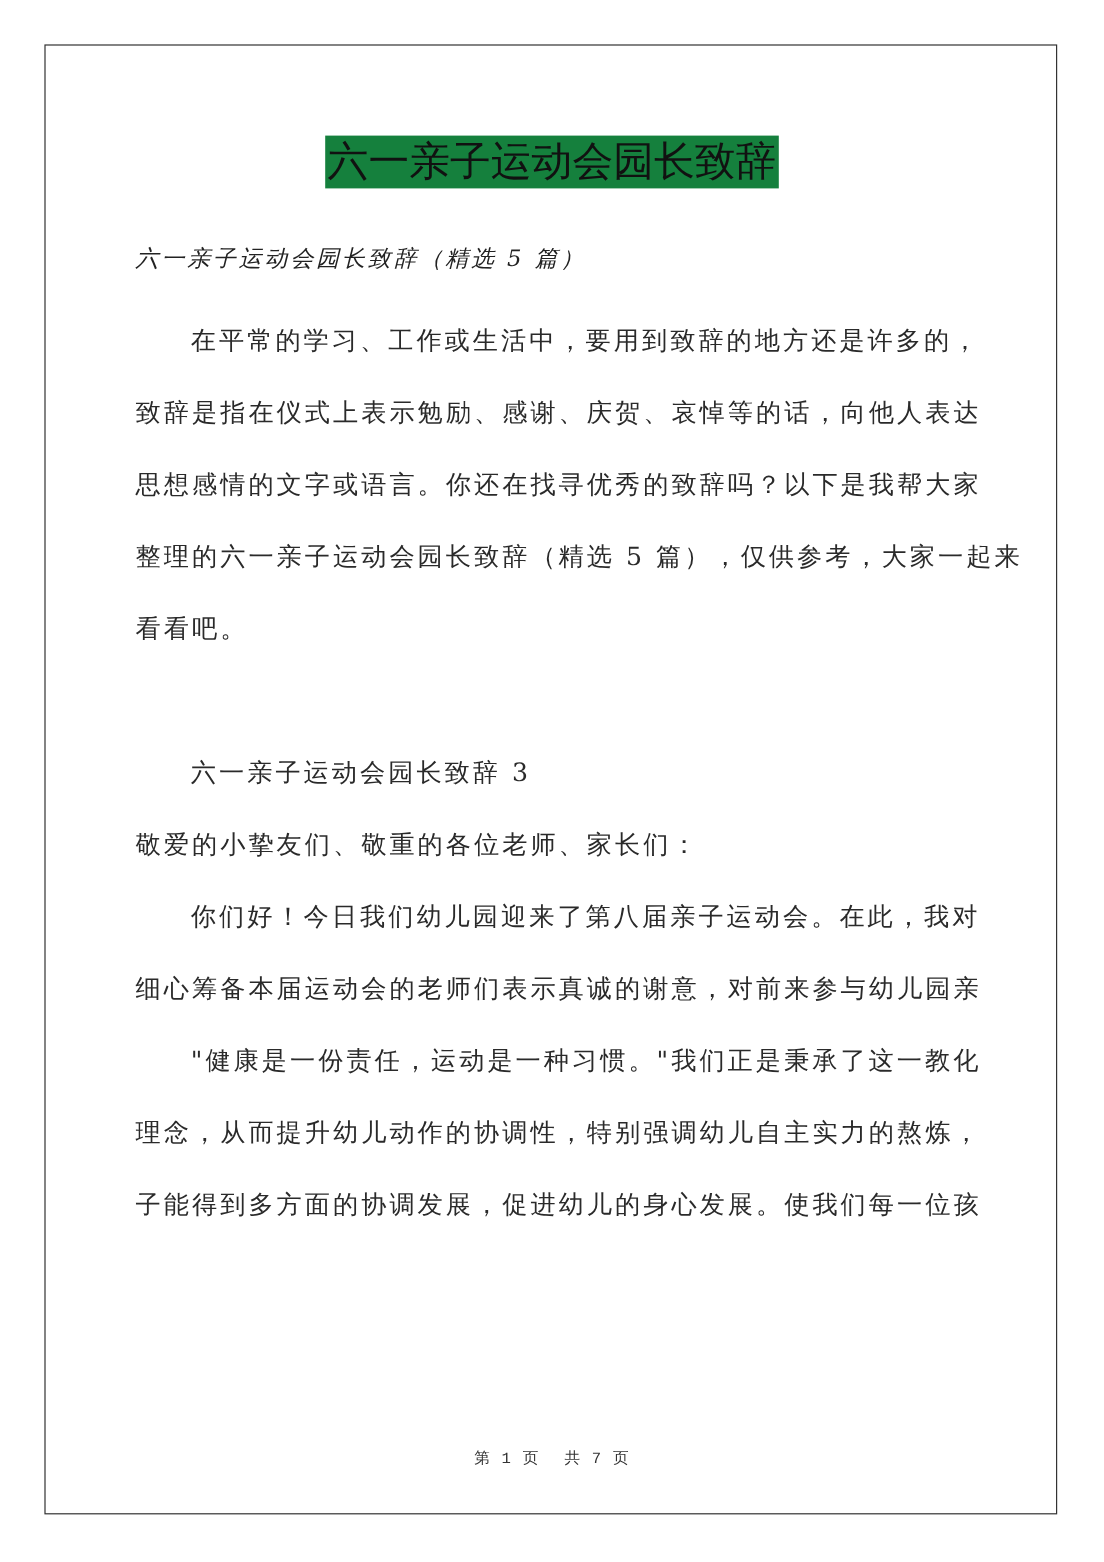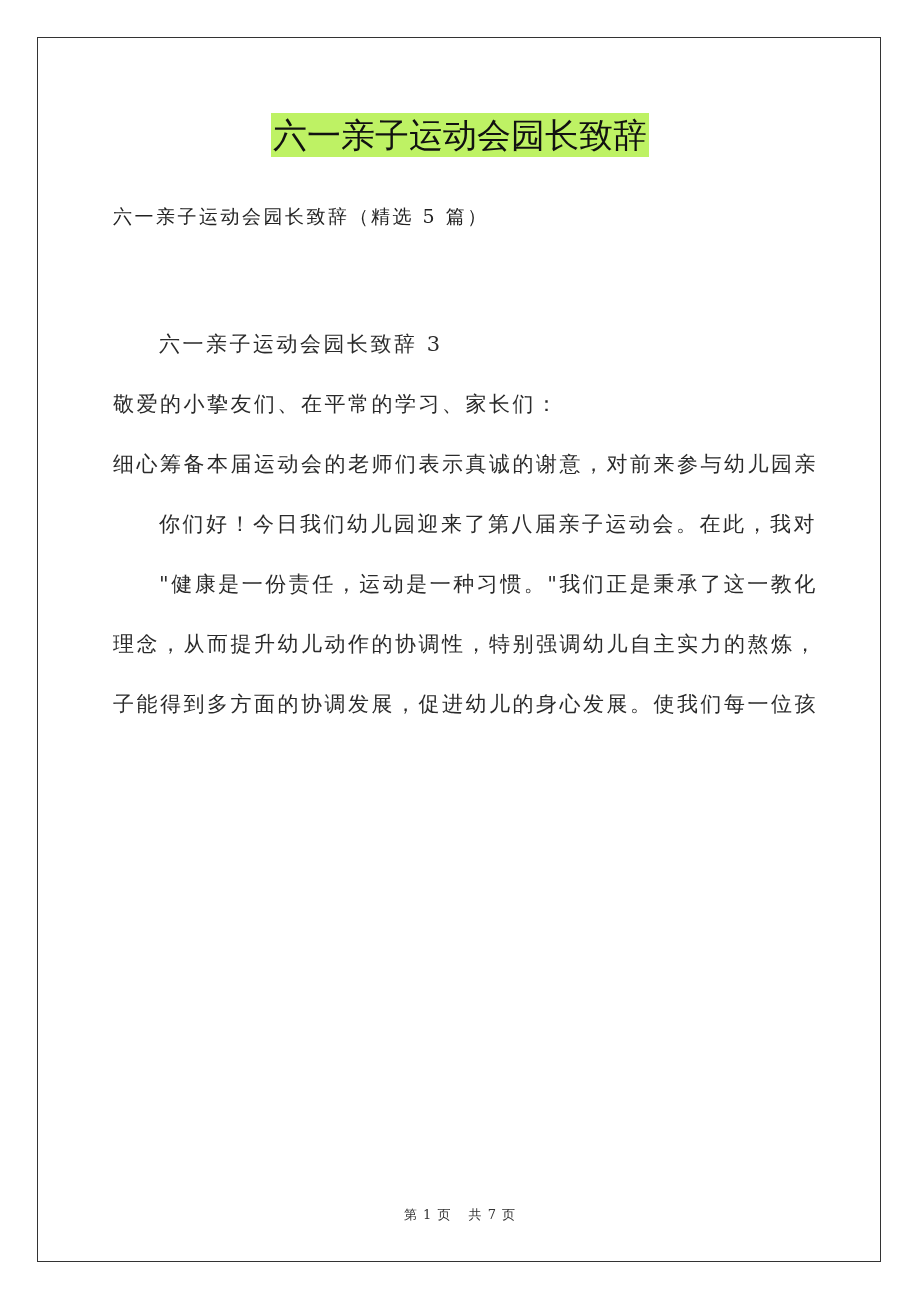--- a/index.html
+++ b/index.html
@@ -26,21 +26,21 @@
     }
     .doc-title-wrap {
       position: absolute;
       left: 0;
       top: 113px;
       width: 920px;
       text-align: center;
     }
     .doc-title {
       display: inline-block;
-      background: #bef264;
+      background: #15803d;
       color: #111111;
       font-family: "DejaVu Sans", "Liberation Sans", sans-serif;
       font-size: 34px;
       line-height: 44px;
       height: 44px;
       padding: 0 2px;
       letter-spacing: 0px;
     }
     .content {
       position: absolute;
@@ -57,61 +57,70 @@
       color: #2a2a2a;
     }
     .indent {
       padding-left: 46px;
     }
     .subtitle {
       font-size: 19px;
       letter-spacing: 2.5px;
       line-height: 40px;
       height: 40px;
+      font-style: italic;
     }
     .spacer {
       height: 60px;
     }
     .footer {
       position: absolute;
       left: 0;
       top: 1206px;
       width: 920px;
       text-align: center;
       font-size: 13px;
       color: #333333;
       letter-spacing: 1px;
+      font-family: Liberation Mono, monospace;
     }
     .footer span {
       margin: 0 6px;
     }
   </style>
 </head>
 <body>
 
 <div class="page-frame"></div>
 
 <div class="doc-title-wrap">
   <span class="doc-title">六一亲子运动会园长致辞</span>
 </div>
 
 <div class="content">
   <div class="subtitle">六一亲子运动会园长致辞（精选 5 篇）</div>
 
   <div style="height: 18px;"></div>
 
+  <div>
+    <div class="line indent">在平常的学习、工作或生活中，要用到致辞的地方还是许多的，</div>
+    <div class="line">致辞是指在仪式上表示勉励、感谢、庆贺、哀悼等的话，向他人表达</div>
+    <div class="line">思想感情的文字或语言。你还在找寻优秀的致辞吗？以下是我帮大家</div>
+    <div class="line">整理的六一亲子运动会园长致辞（精选 5 篇），仅供参考，大家一起来</div>
+    <div class="line">看看吧。</div>
+  </div>
 
   <div class="spacer"></div>
 
   <div class="line indent">六一亲子运动会园长致辞 3</div>
-  <div class="line">敬爱的小挚友们、在平常的学习、家长们：</div>
+  <div class="line">敬爱的小挚友们、敬重的各位老师、家长们：</div>
 
   <div>
+    <div class="line indent">你们好！今日我们幼儿园迎来了第八届亲子运动会。在此，我对</div>
     <div class="line">细心筹备本届运动会的老师们表示真诚的谢意，对前来参与幼儿园亲</div>
-    <div class="line indent">你们好！今日我们幼儿园迎来了第八届亲子运动会。在此，我对</div>
   </div>
 
   <div>
     <div class="line indent">"健康是一份责任，运动是一种习惯。"我们正是秉承了这一教化</div>
     <div class="line">理念，从而提升幼儿动作的协调性，特别强调幼儿自主实力的熬炼，</div>
     <div class="line">子能得到多方面的协调发展，促进幼儿的身心发展。使我们每一位孩</div>
   </div>
 </div>
 
 <div class="footer">

